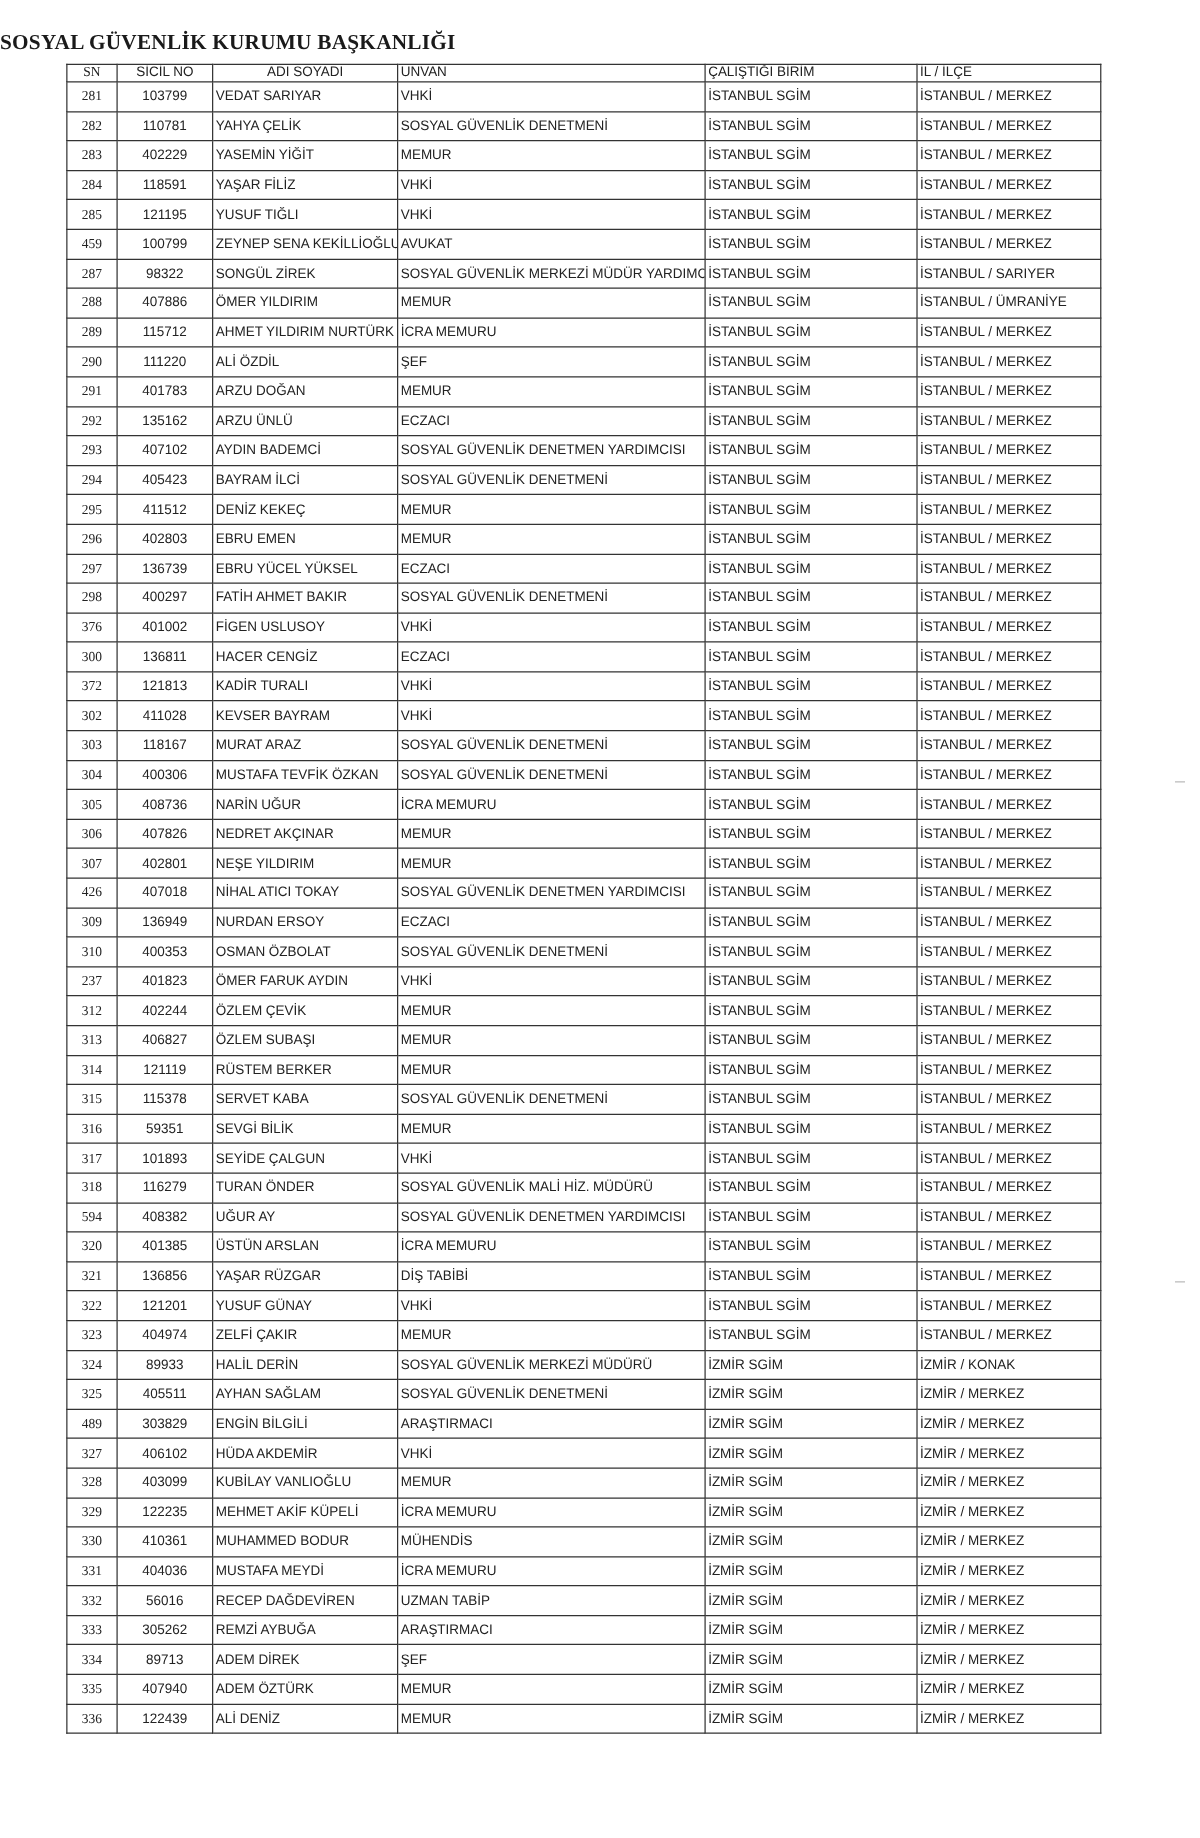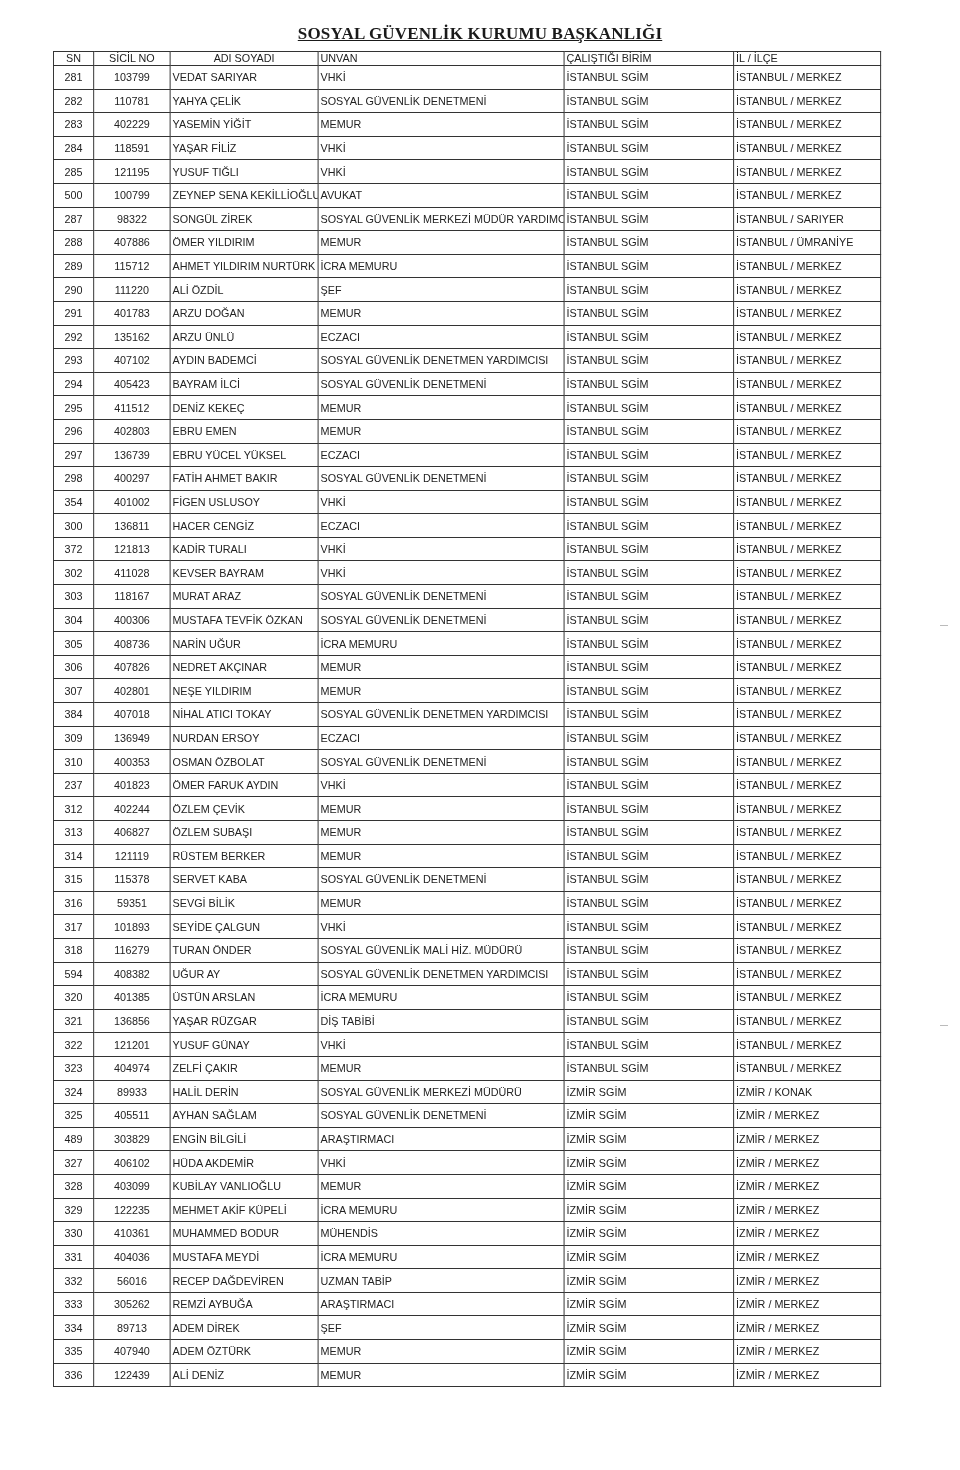--- a/index.html
+++ b/index.html
@@ -1,38 +1,38 @@
 <!DOCTYPE html>
 <html><head>
 <meta charset="utf-8">
 <style>
   html, body { margin: 0; padding: 0; background: #ffffff; }
   body { width: 960px; height: 1470px; position: relative; overflow: hidden; }
   .title {
-    position: absolute; left: 0; top: 24px; width: 960px; text-align: center;
+    position: absolute; left: 0; top: 24px; width: 960px; 
     font-family: "Liberation Serif", "DejaVu Serif", serif; font-weight: bold;
-    font-size: 17px; color: #1a1a1a; letter-spacing: 0.2px; text-decoration: underline;
+    font-size: 17px; color: #1a1a1a; letter-spacing: 0.2px;
   }
   table.list {
     position: absolute; left: 53px; top: 51px; width: 838px;
     border-collapse: collapse; table-layout: fixed;
     font-family: "Liberation Sans", "DejaVu Sans", sans-serif;
     font-size: 11px; color: #222;
     transform: scaleX(0.98); transform-origin: left top;
   }
   table.list th, table.list td {
     border: 1px solid #333; padding: 0 2px; white-space: nowrap; overflow: hidden;
     text-overflow: clip; height: 22.6px; line-height: 22px;
   }
   table.list th { height: 13px; line-height: 13px; font-weight: normal; font-size: 11px; }
   table.list th.c-sn, table.list th.c-sicil, table.list th.c-name { text-align: center; }
   table.list th.c-unvan, table.list th.c-birim, table.list th.c-il { text-align: left; }
   td.c-sn, td.c-sicil { text-align: center; }
   td.c-name, td.c-unvan, td.c-birim, td.c-il { text-align: left; }
-  .c-sn { width: 36px; }
+  .c-sn { width: 36px; font-family: Liberation Serif, serif; }
   .c-sicil { width: 73px; }
   .c-name { width: 146px; }
   .c-unvan { width: 246px; }
   .c-birim { width: 168px; }
   .c-il { width: 145px; }
   .mark { position: absolute; width: 8px; height: 1px; background: #bbb; }
 </style>
 </head>
 <body>
 
@@ -84,21 +84,21 @@
       </tr>
       <tr>
         <td class="c-sn">285</td>
         <td class="c-sicil">121195</td>
         <td class="c-name">YUSUF TIĞLI</td>
         <td class="c-unvan">VHKİ</td>
         <td class="c-birim">İSTANBUL SGİM</td>
         <td class="c-il">İSTANBUL / MERKEZ</td>
       </tr>
       <tr>
-        <td class="c-sn">500</td>
+        <td class="c-sn">459</td>
         <td class="c-sicil">100799</td>
         <td class="c-name">ZEYNEP SENA KEKİLLİOĞLU KA</td>
         <td class="c-unvan">AVUKAT</td>
         <td class="c-birim">İSTANBUL SGİM</td>
         <td class="c-il">İSTANBUL / MERKEZ</td>
       </tr>
       <tr>
         <td class="c-sn">287</td>
         <td class="c-sicil">98322</td>
         <td class="c-name">SONGÜL ZİREK</td>
@@ -188,21 +188,21 @@
       </tr>
       <tr>
         <td class="c-sn">298</td>
         <td class="c-sicil">400297</td>
         <td class="c-name">FATİH AHMET BAKIR</td>
         <td class="c-unvan">SOSYAL GÜVENLİK DENETMENİ</td>
         <td class="c-birim">İSTANBUL SGİM</td>
         <td class="c-il">İSTANBUL / MERKEZ</td>
       </tr>
       <tr>
-        <td class="c-sn">354</td>
+        <td class="c-sn">376</td>
         <td class="c-sicil">401002</td>
         <td class="c-name">FİGEN USLUSOY</td>
         <td class="c-unvan">VHKİ</td>
         <td class="c-birim">İSTANBUL SGİM</td>
         <td class="c-il">İSTANBUL / MERKEZ</td>
       </tr>
       <tr>
         <td class="c-sn">300</td>
         <td class="c-sicil">136811</td>
         <td class="c-name">HACER CENGİZ</td>
@@ -260,21 +260,21 @@
       </tr>
       <tr>
         <td class="c-sn">307</td>
         <td class="c-sicil">402801</td>
         <td class="c-name">NEŞE YILDIRIM</td>
         <td class="c-unvan">MEMUR</td>
         <td class="c-birim">İSTANBUL SGİM</td>
         <td class="c-il">İSTANBUL / MERKEZ</td>
       </tr>
       <tr>
-        <td class="c-sn">384</td>
+        <td class="c-sn">426</td>
         <td class="c-sicil">407018</td>
         <td class="c-name">NİHAL ATICI TOKAY</td>
         <td class="c-unvan">SOSYAL GÜVENLİK DENETMEN YARDIMCISI</td>
         <td class="c-birim">İSTANBUL SGİM</td>
         <td class="c-il">İSTANBUL / MERKEZ</td>
       </tr>
       <tr>
         <td class="c-sn">309</td>
         <td class="c-sicil">136949</td>
         <td class="c-name">NURDAN ERSOY</td>

